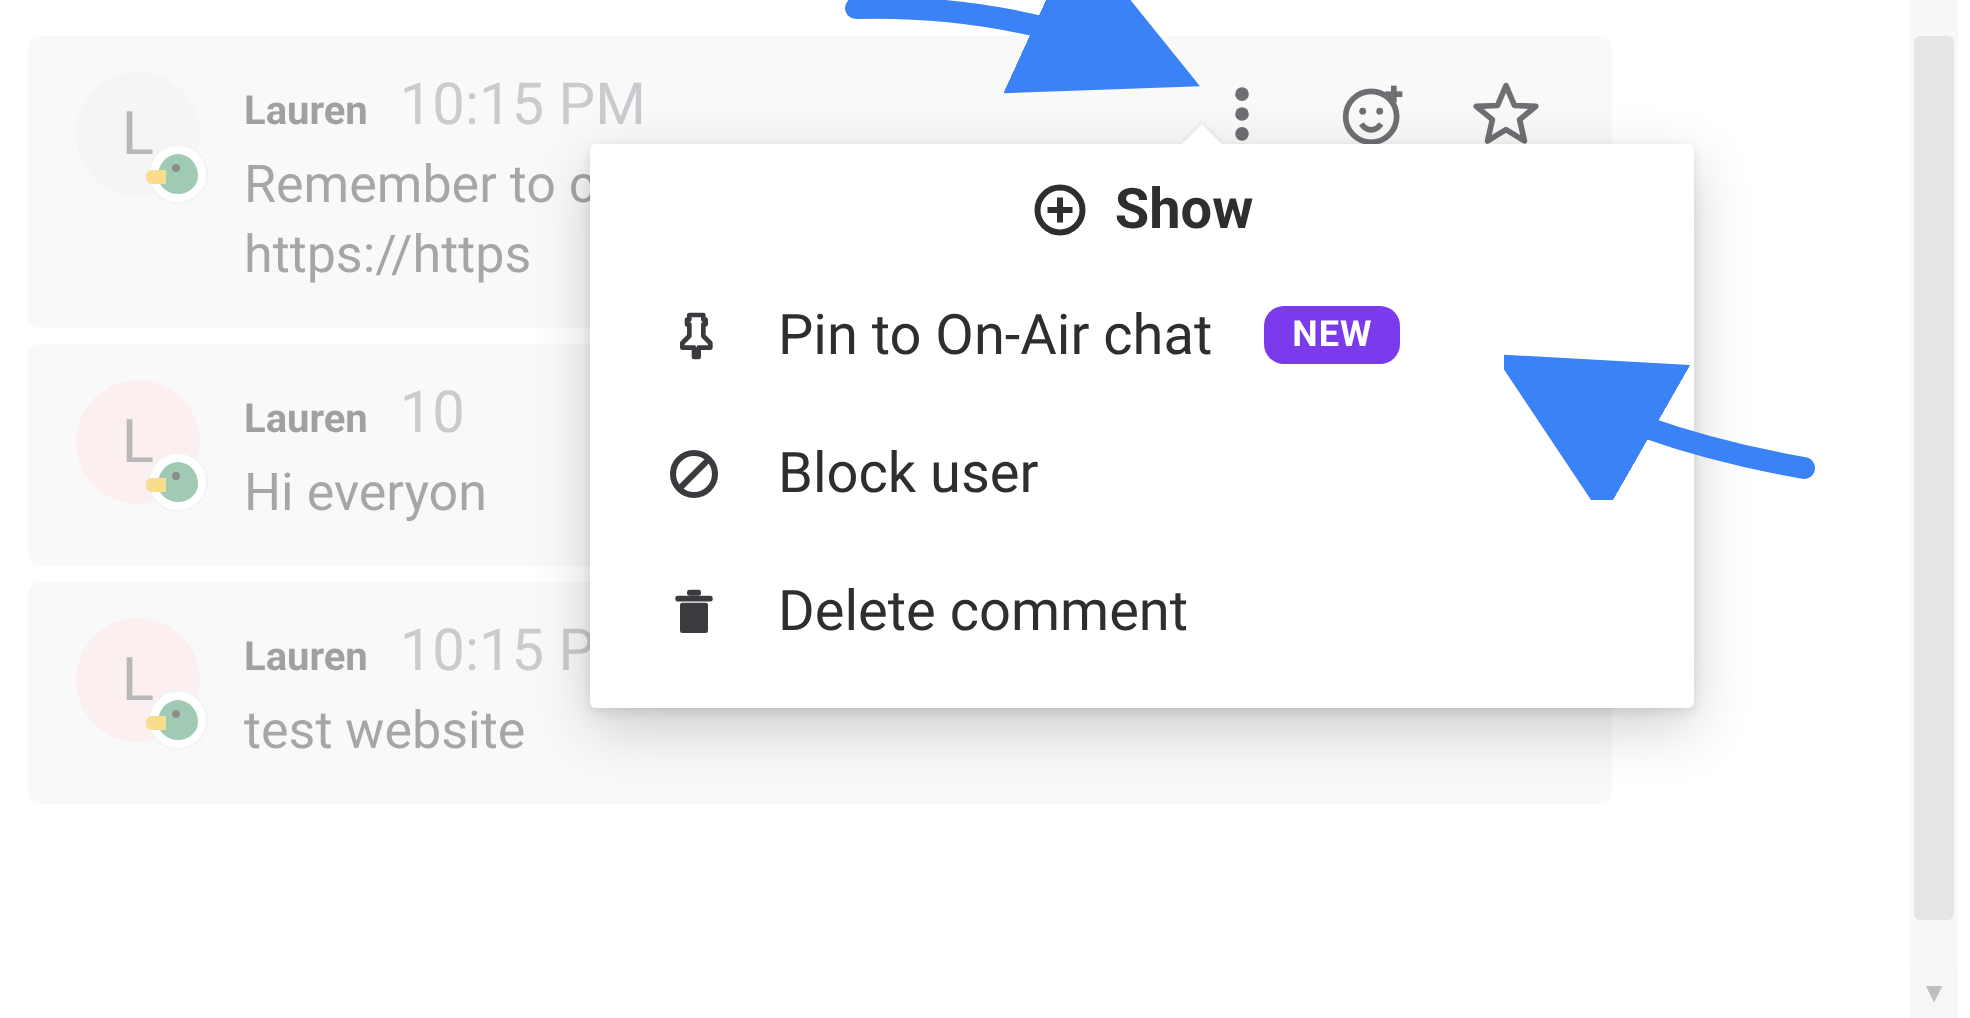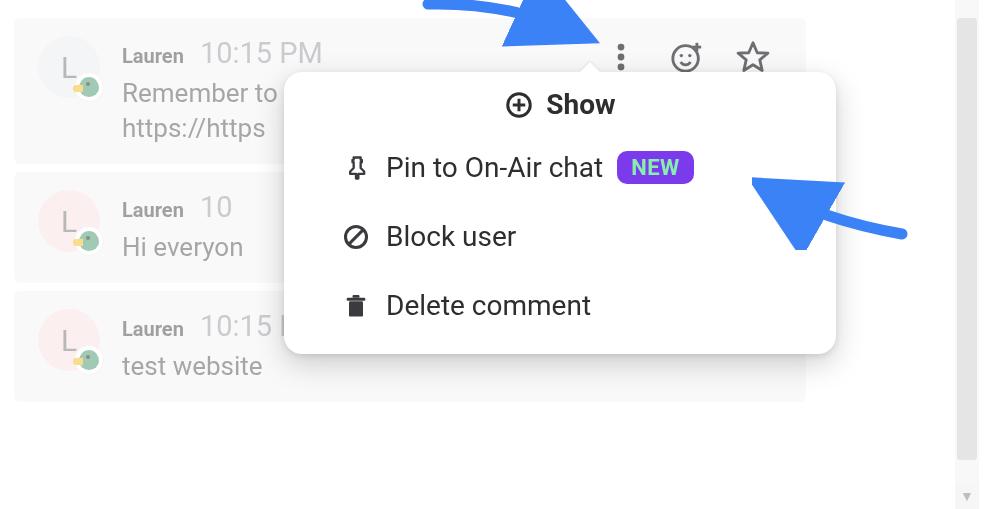--- a/index.html
+++ b/index.html
@@ -121,25 +121,25 @@
       width: 38px; height: 38px;
       display:flex; align-items:center; justify-content:center;
       color:#6e6e73;
       cursor:pointer;
     }
     .icon-btn svg { width: 34px; height: 34px; }
 
     
     .menu {
       position: absolute;
-      left: 284px;
+      left: 295px;
       top: 72px;
       width: 552px;
       background: #ffffff;
-      border-radius: 18px;
+      border-radius: 3px;
       box-shadow: 0 10px 30px rgba(0,0,0,0.18), 0 2px 6px rgba(0,0,0,0.10);
       z-index: 30;
       padding: 10px 0 14px 0;
     }
     .menu-caret {
       position:absolute;
       top:-10px; left:296px;
       width:0;height:0;
       border-left:10px solid transparent;
       border-right:10px solid transparent;
@@ -153,33 +153,33 @@
       gap:12px;
       padding: 6px 0 12px 0;
       font-size:28px;
       font-weight:700;
       color:#2e2e2e;
     }
     .menu-header svg{width:30px;height:30px;stroke:#2e2e2e;}
     .menu-item {
       display:flex;
       align-items:center;
-      gap: 14px;
-      padding: 18px 56px;
+      gap: 26px;
+      padding: 18px 36px;
       font-size: 28px;
       color:#2e2e2e;
       cursor:pointer;
     }
     .menu-item .mi-icon{ width:32px; display:flex; justify-content:center; color:#3b3b3f;}
     .menu-item .mi-icon svg{width:28px;height:28px;}
     .badge-new{
       background:#7c3aed;
-      color:#86efac;
+      color:#ffffff;
       font-weight:700;
-      font-size:22px;
+      font-size:18px;
       padding:4px 14px;
       border-radius:10px;
       letter-spacing:0.5px;
     }
 
     
     .scroll-track{
       position:absolute;
       right:6px;
       top:0;

